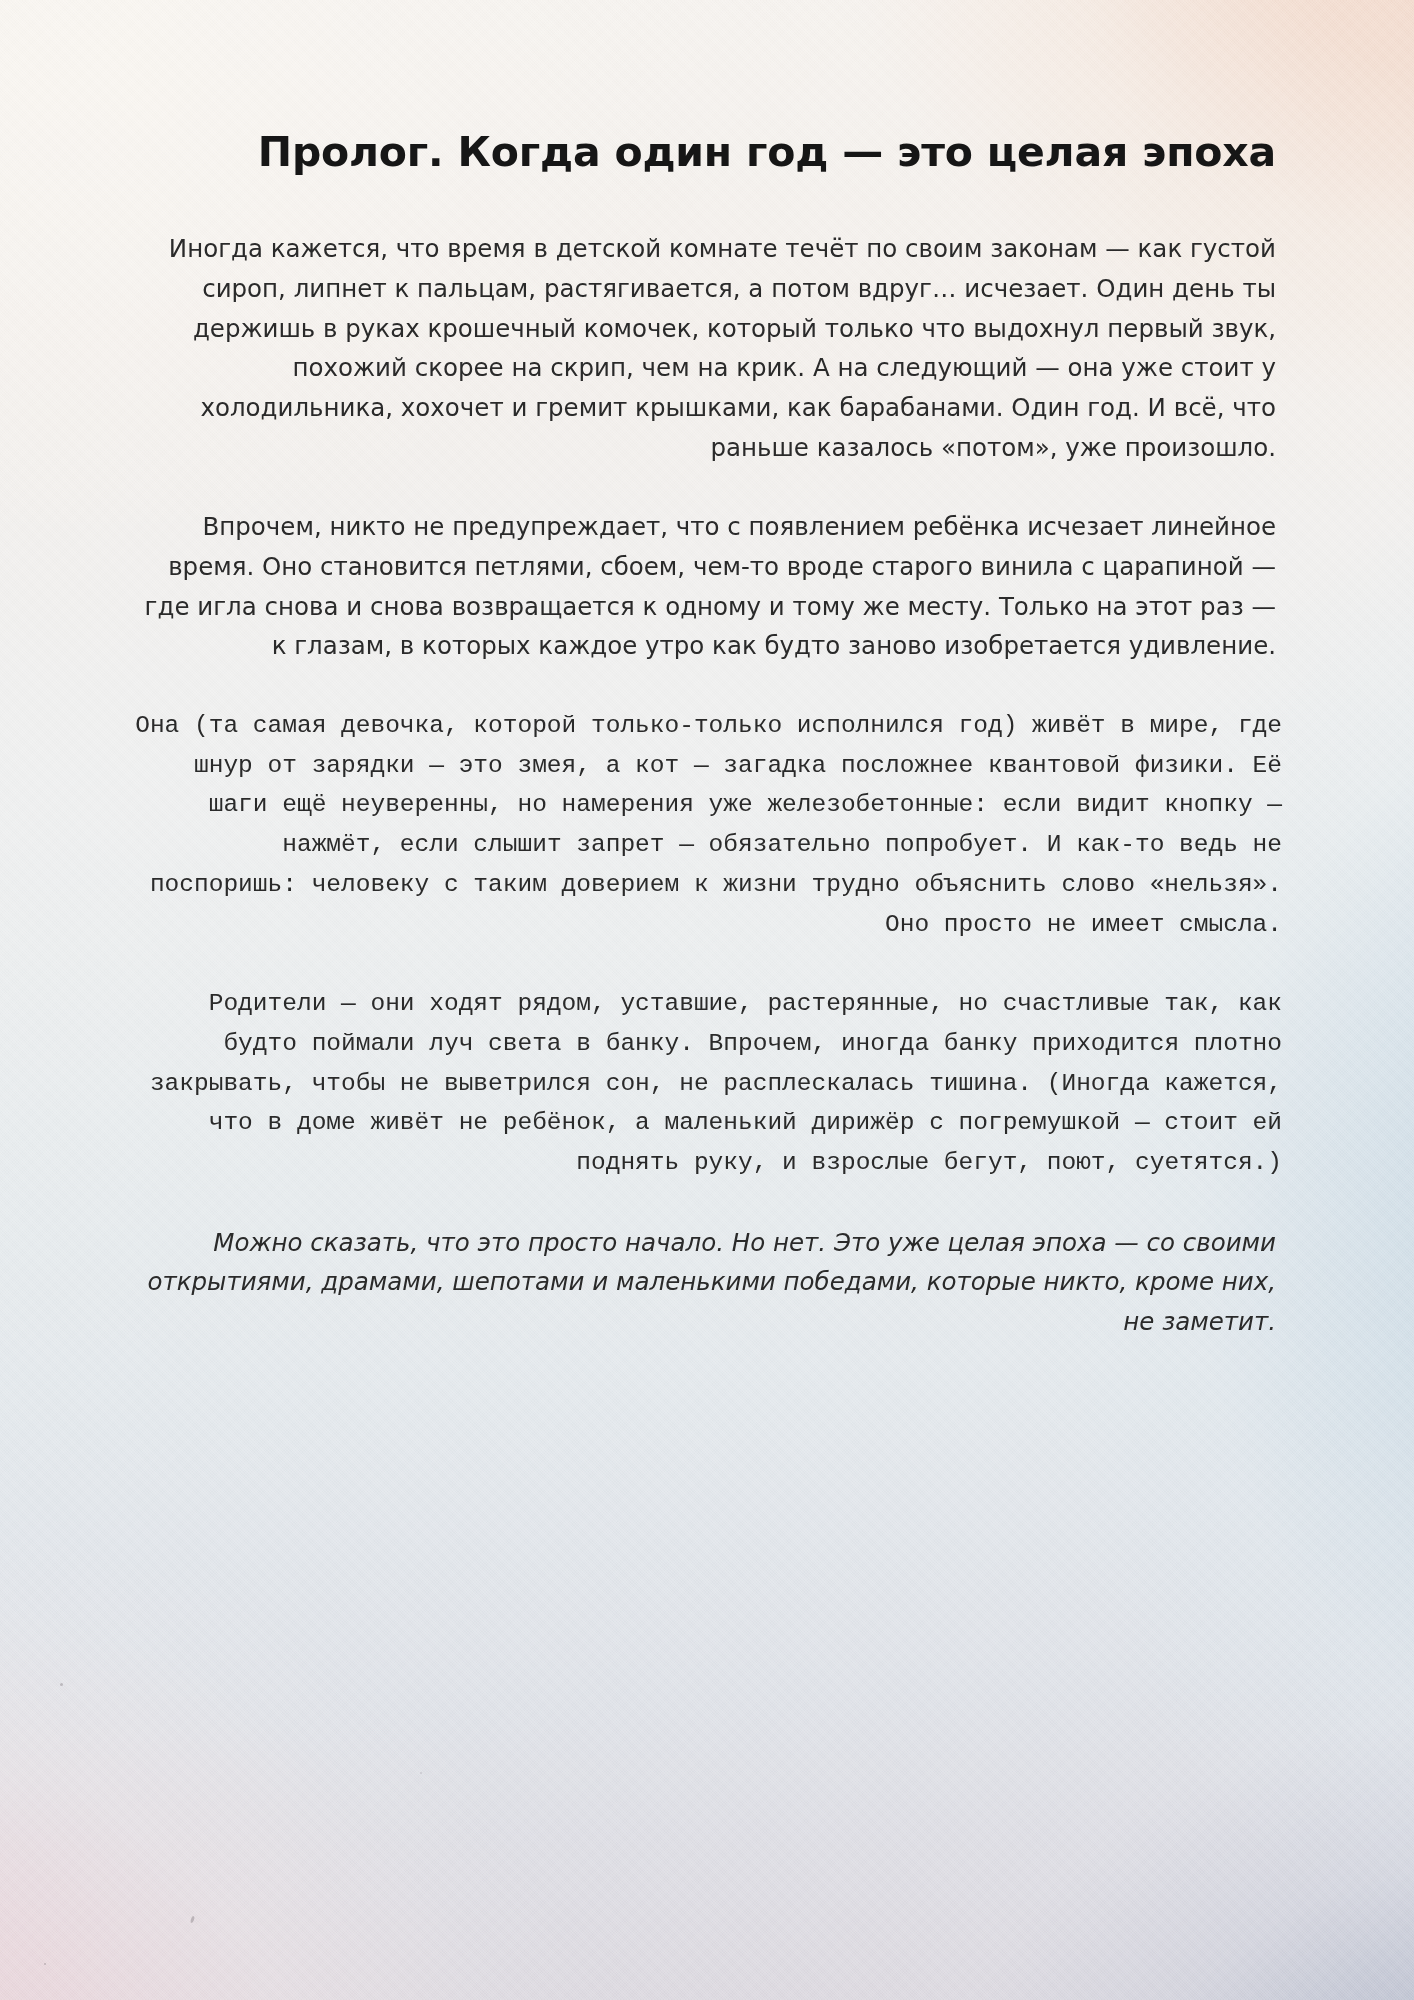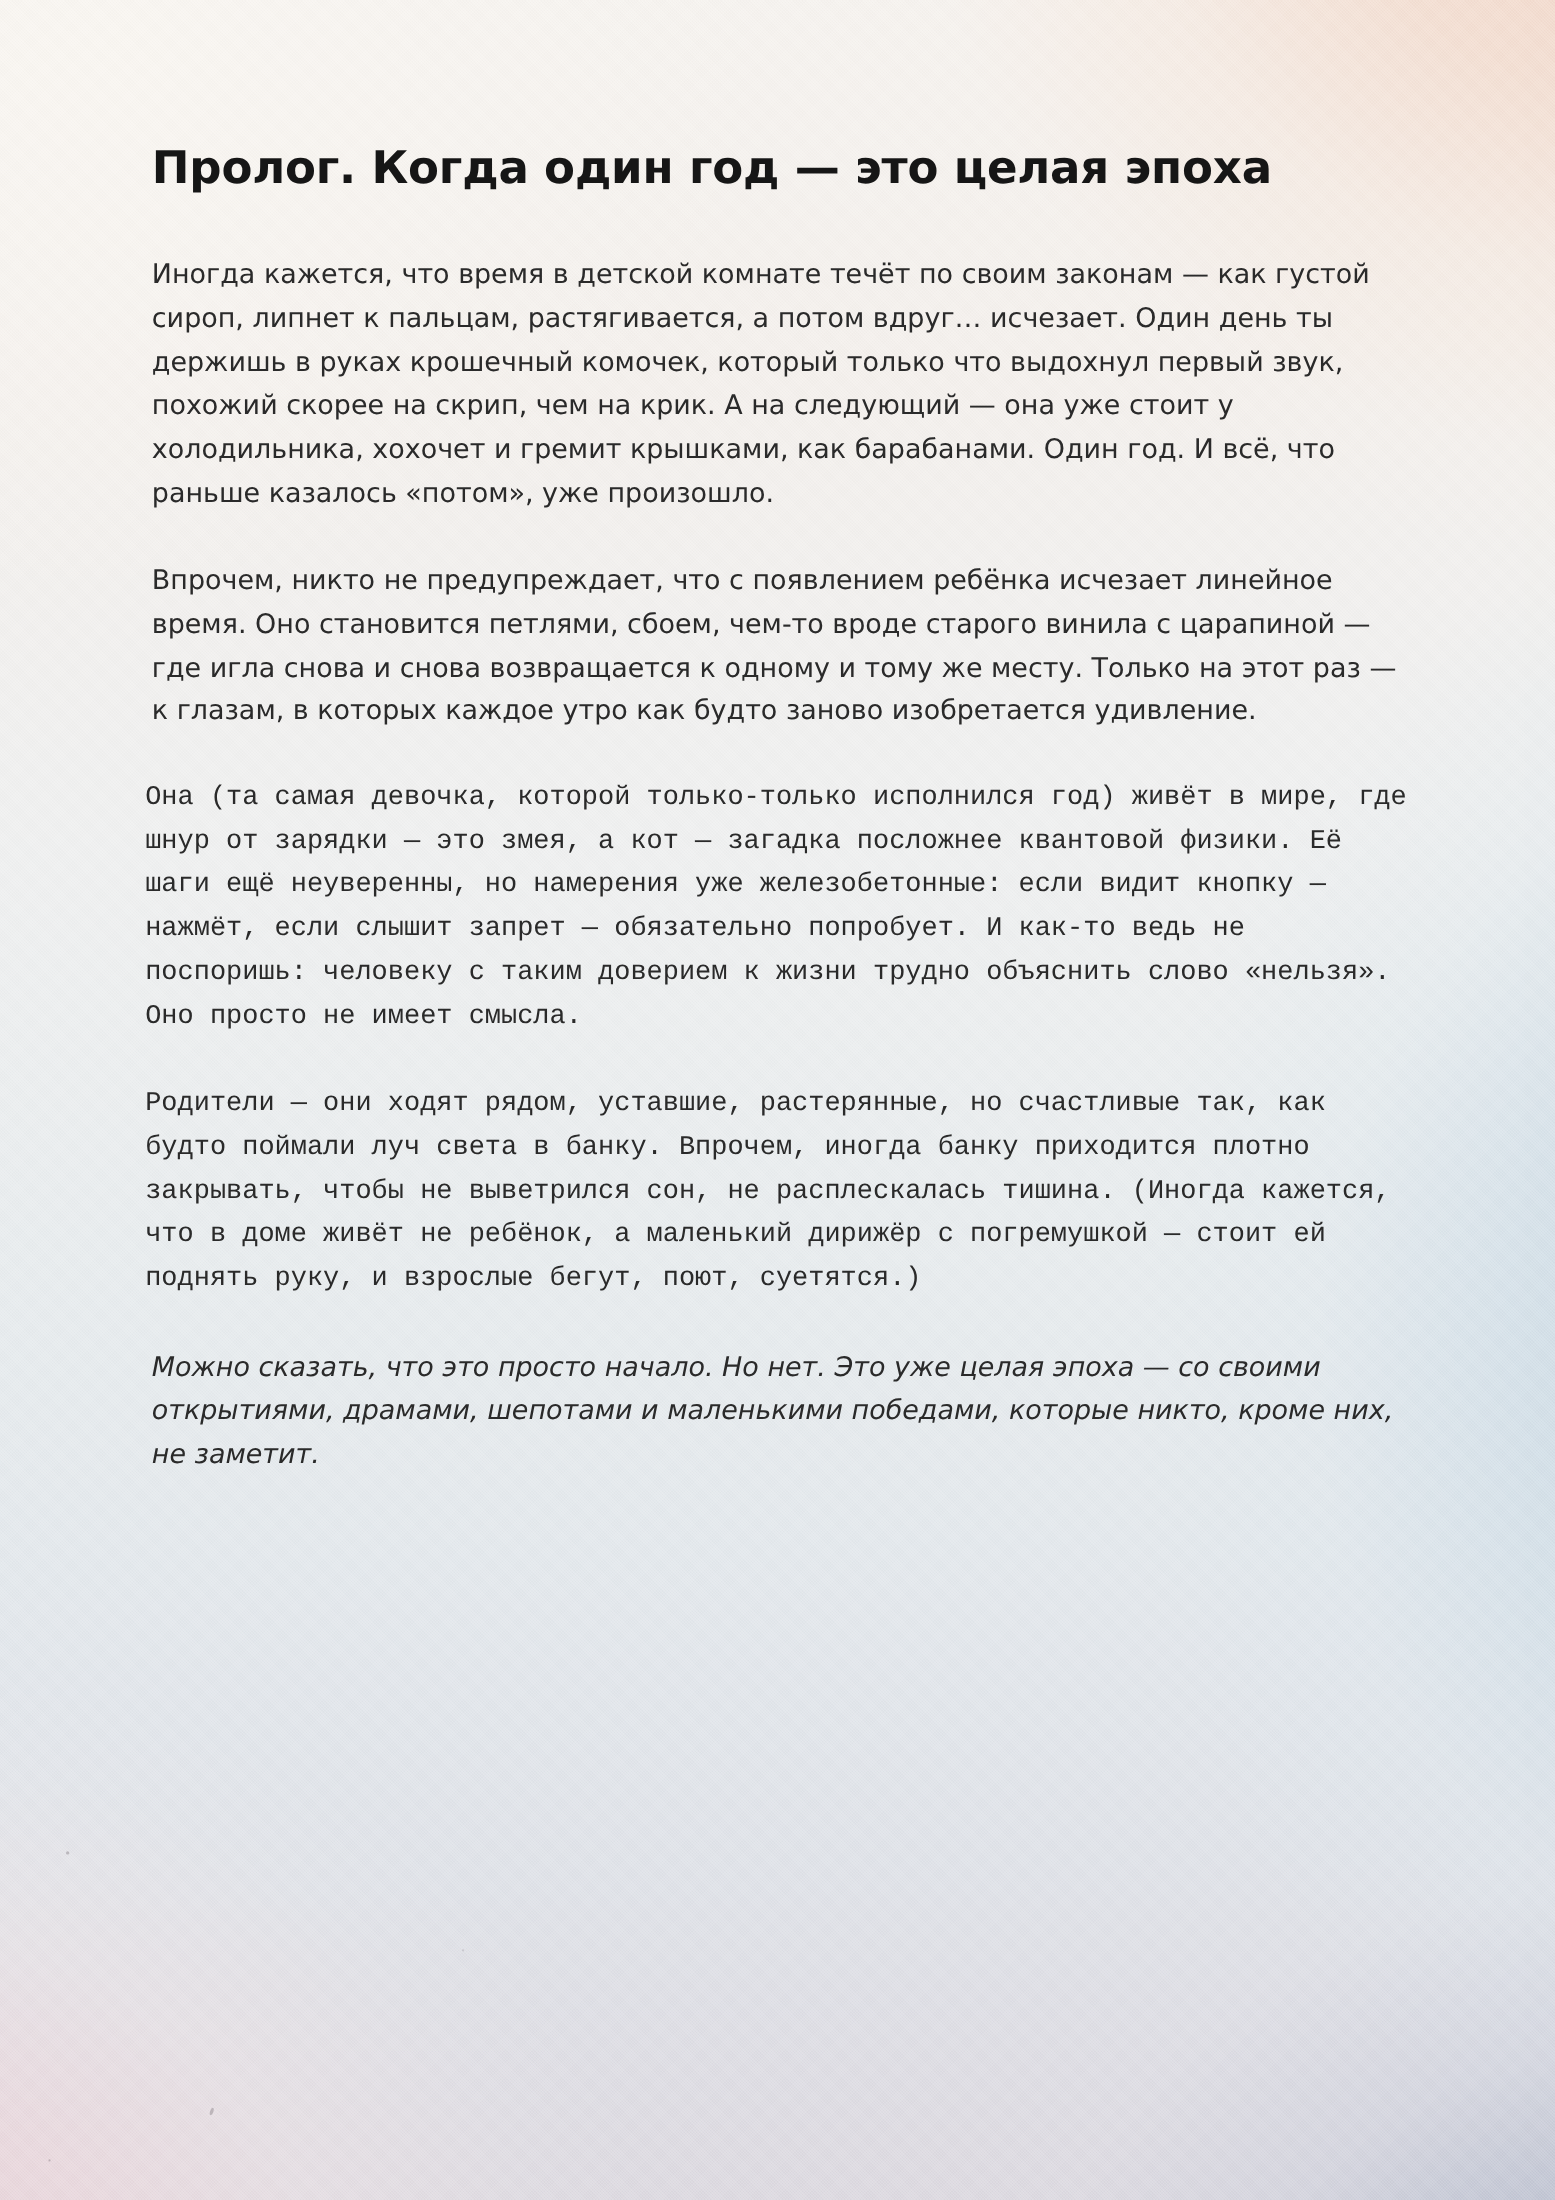--- a/index.html
+++ b/index.html
@@ -140,36 +140,36 @@
   .content {
     position: relative;
     z-index: 5;
     padding: 0 138px;
     box-sizing: border-box;
   }
 
   .doc-title {
     margin: 0;
     padding-top: 128px;
-    text-align: left;
+    text-align: right;
     font-size: 41px;
     line-height: 1.2;
     font-weight: 700;
     letter-spacing: -0.2px;
     color: #161616;
     white-space: nowrap;
   }
 
   .body-copy {
     margin-top: 52px;
   }
 
   .para {
     margin: 0 0 40px 0;
-    text-align: left;
+    text-align: right;
     font-size: 24.5px;
     line-height: 1.62;
     color: #2a2a2a;
     font-weight: 400;
   }
 
   .para:last-child {
     margin-bottom: 0;
     font-style: italic;
   }

